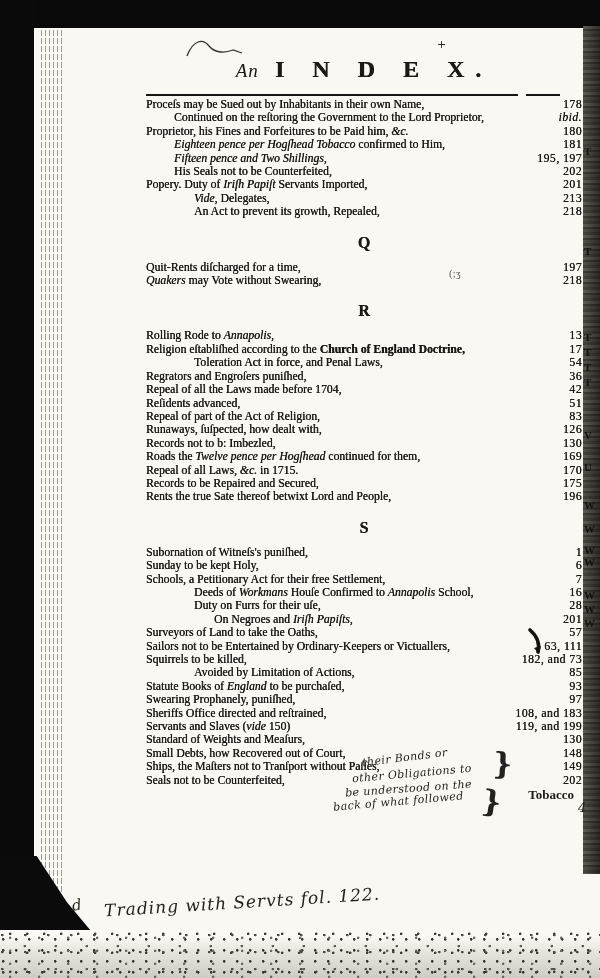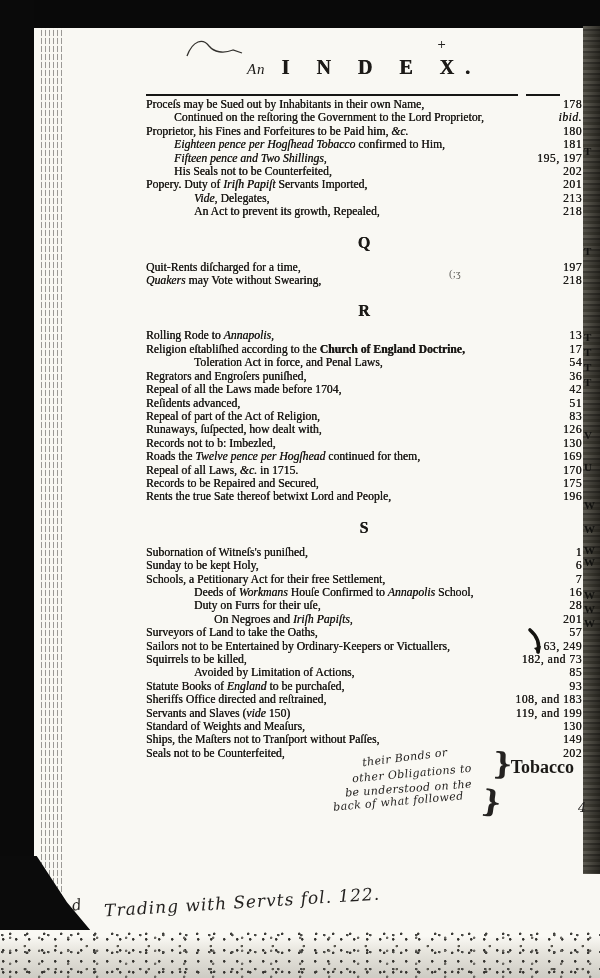--- a/index.html
+++ b/index.html
@@ -36,35 +36,35 @@
   .edge-right .bleed{position:absolute;left:1px;width:20px;font-size:11px;font-weight:bold;color:#121210;line-height:11px;}
   .gutter{
     position:absolute;left:41px;top:28px;width:22px;height:902px;
     background:repeating-linear-gradient(to right, rgba(35,33,30,.55) 0 1px, transparent 1px 4px);
     opacity:.8;
   }
   .gutter:after{content:"";position:absolute;inset:0;
     background:repeating-linear-gradient(to bottom, rgba(249,248,243,.95) 0 2px, transparent 2px 8px);}
   
   .title{position:absolute;left:146px;top:56px;width:436px;text-align:center;white-space:nowrap;}
-  .title .an{font-style:italic;font-size:15px;margin-right:16px;letter-spacing:1px;}
-  .title .main{font-size:20px;font-weight:bold;letter-spacing:11px;text-shadow:.4px 0 0 currentColor;}
+  .title .an{font-style:italic;font-size:19px;margin-right:16px;letter-spacing:1px;}
+  .title .main{font-size:24px;font-weight:bold;letter-spacing:11px;text-shadow:.4px 0 0 currentColor;}
   .rule{position:absolute;top:94px;height:2px;background:#161614;}
   .rule.r1{left:146px;width:372px;}
   .rule.r2{left:526px;width:34px;height:2px;}
   
   .content{position:absolute;left:146px;top:98px;width:436px;font-size:11.7px;line-height:13.4px;}
   .row{display:flex;align-items:baseline;}
   .txt{flex:1 1 auto;white-space:nowrap;overflow:hidden;text-shadow:.3px 0 0 currentColor;}
   .pg{flex:0 0 auto;padding-left:6px;text-align:right;white-space:nowrap;text-shadow:.3px 0 0 currentColor;letter-spacing:.5px;}
   .pg.it{font-style:italic;text-align:right;}
   .ind1{padding-left:28px;} .ind2{padding-left:48px;} .ind3{padding-left:68px;}
   .it{font-style:italic;} .bit{font-weight:bold;}
   .section-letter{font-size:16px;font-weight:bold;text-align:center;margin:15px 0 9px 0;line-height:18px;text-shadow:.3px 0 0 currentColor;}
-  .catchword{text-align:right;font-weight:bold;font-size:18px;margin-top:1px;padding-right:8px;}
+  .catchword{text-align:right;font-weight:bold;font-size:13px;margin-top:1px;padding-right:8px;}
   
   .hw{position:absolute;font-family:"DejaVu Serif",serif;font-style:italic;color:#242220;white-space:nowrap;}
   .hw.m{font-size:11px;letter-spacing:.4px;}
   .brace{position:absolute;font-family:"DejaVu Serif",serif;color:#242220;font-size:30px;font-weight:bold;}
   .bottom-note{font-size:17px;letter-spacing:1px;}
   .smudge{position:absolute;left:449px;top:267px;color:#4c4a45;font-size:11px;filter:blur(.4px);opacity:.85;}
   svg.ink{position:absolute;overflow:visible;}
 </style>
 </head>
 <body>
@@ -227,45 +227,53 @@
       <div class="row">
         <span class="txt ind3"><span>On Negroes and </span><span class="it">Iriſh Papiſts,</span></span>
         <span class="pg">201</span>
       </div>
       <div class="row">
         <span class="txt"><span>Surveyors of Land to take the Oaths,</span></span>
         <span class="pg">57</span>
       </div>
       <div class="row">
         <span class="txt"><span>Sailors not to be Entertained by Ordinary-Keepers or Victuallers,</span></span>
-        <span class="pg">63, 249</span>
+        <span class="pg">63, 111</span>
       </div>
       <div class="row">
         <span class="txt"><span>Squirrels to be killed,</span></span>
         <span class="pg">182, and 73</span>
       </div>
       <div class="row">
         <span class="txt ind2"><span>Avoided by Limitation of Actions,</span></span>
         <span class="pg">85</span>
       </div>
       <div class="row">
         <span class="txt"><span>Statute Books of </span><span class="it">England</span><span> to be purchaſed,</span></span>
         <span class="pg">93</span>
       </div>
       <div class="row">
+        <span class="txt"><span>Swearing Prophanely, puniſhed,</span></span>
+        <span class="pg">97</span>
+      </div>
+      <div class="row">
         <span class="txt"><span>Sheriffs Office directed and reſtrained,</span></span>
         <span class="pg">108, and 183</span>
       </div>
       <div class="row">
         <span class="txt"><span>Servants and Slaves (</span><span class="it">vide</span><span> 150)</span></span>
         <span class="pg">119, and 199</span>
       </div>
       <div class="row">
         <span class="txt"><span>Standard of Weights and Meaſurs,</span></span>
         <span class="pg">130</span>
+      </div>
+      <div class="row">
+        <span class="txt"><span>Small Debts, how Recovered out of Court,</span></span>
+        <span class="pg">148</span>
       </div>
       <div class="row">
         <span class="txt"><span>Ships, the Maſters not to Tranſport without Paſſes,</span></span>
         <span class="pg">149</span>
       </div>
       <div class="row">
         <span class="txt"><span>Seals not to be Counterfeited,</span></span>
         <span class="pg">202</span>
       </div>
       <div class="catchword">Tobacco</div>

